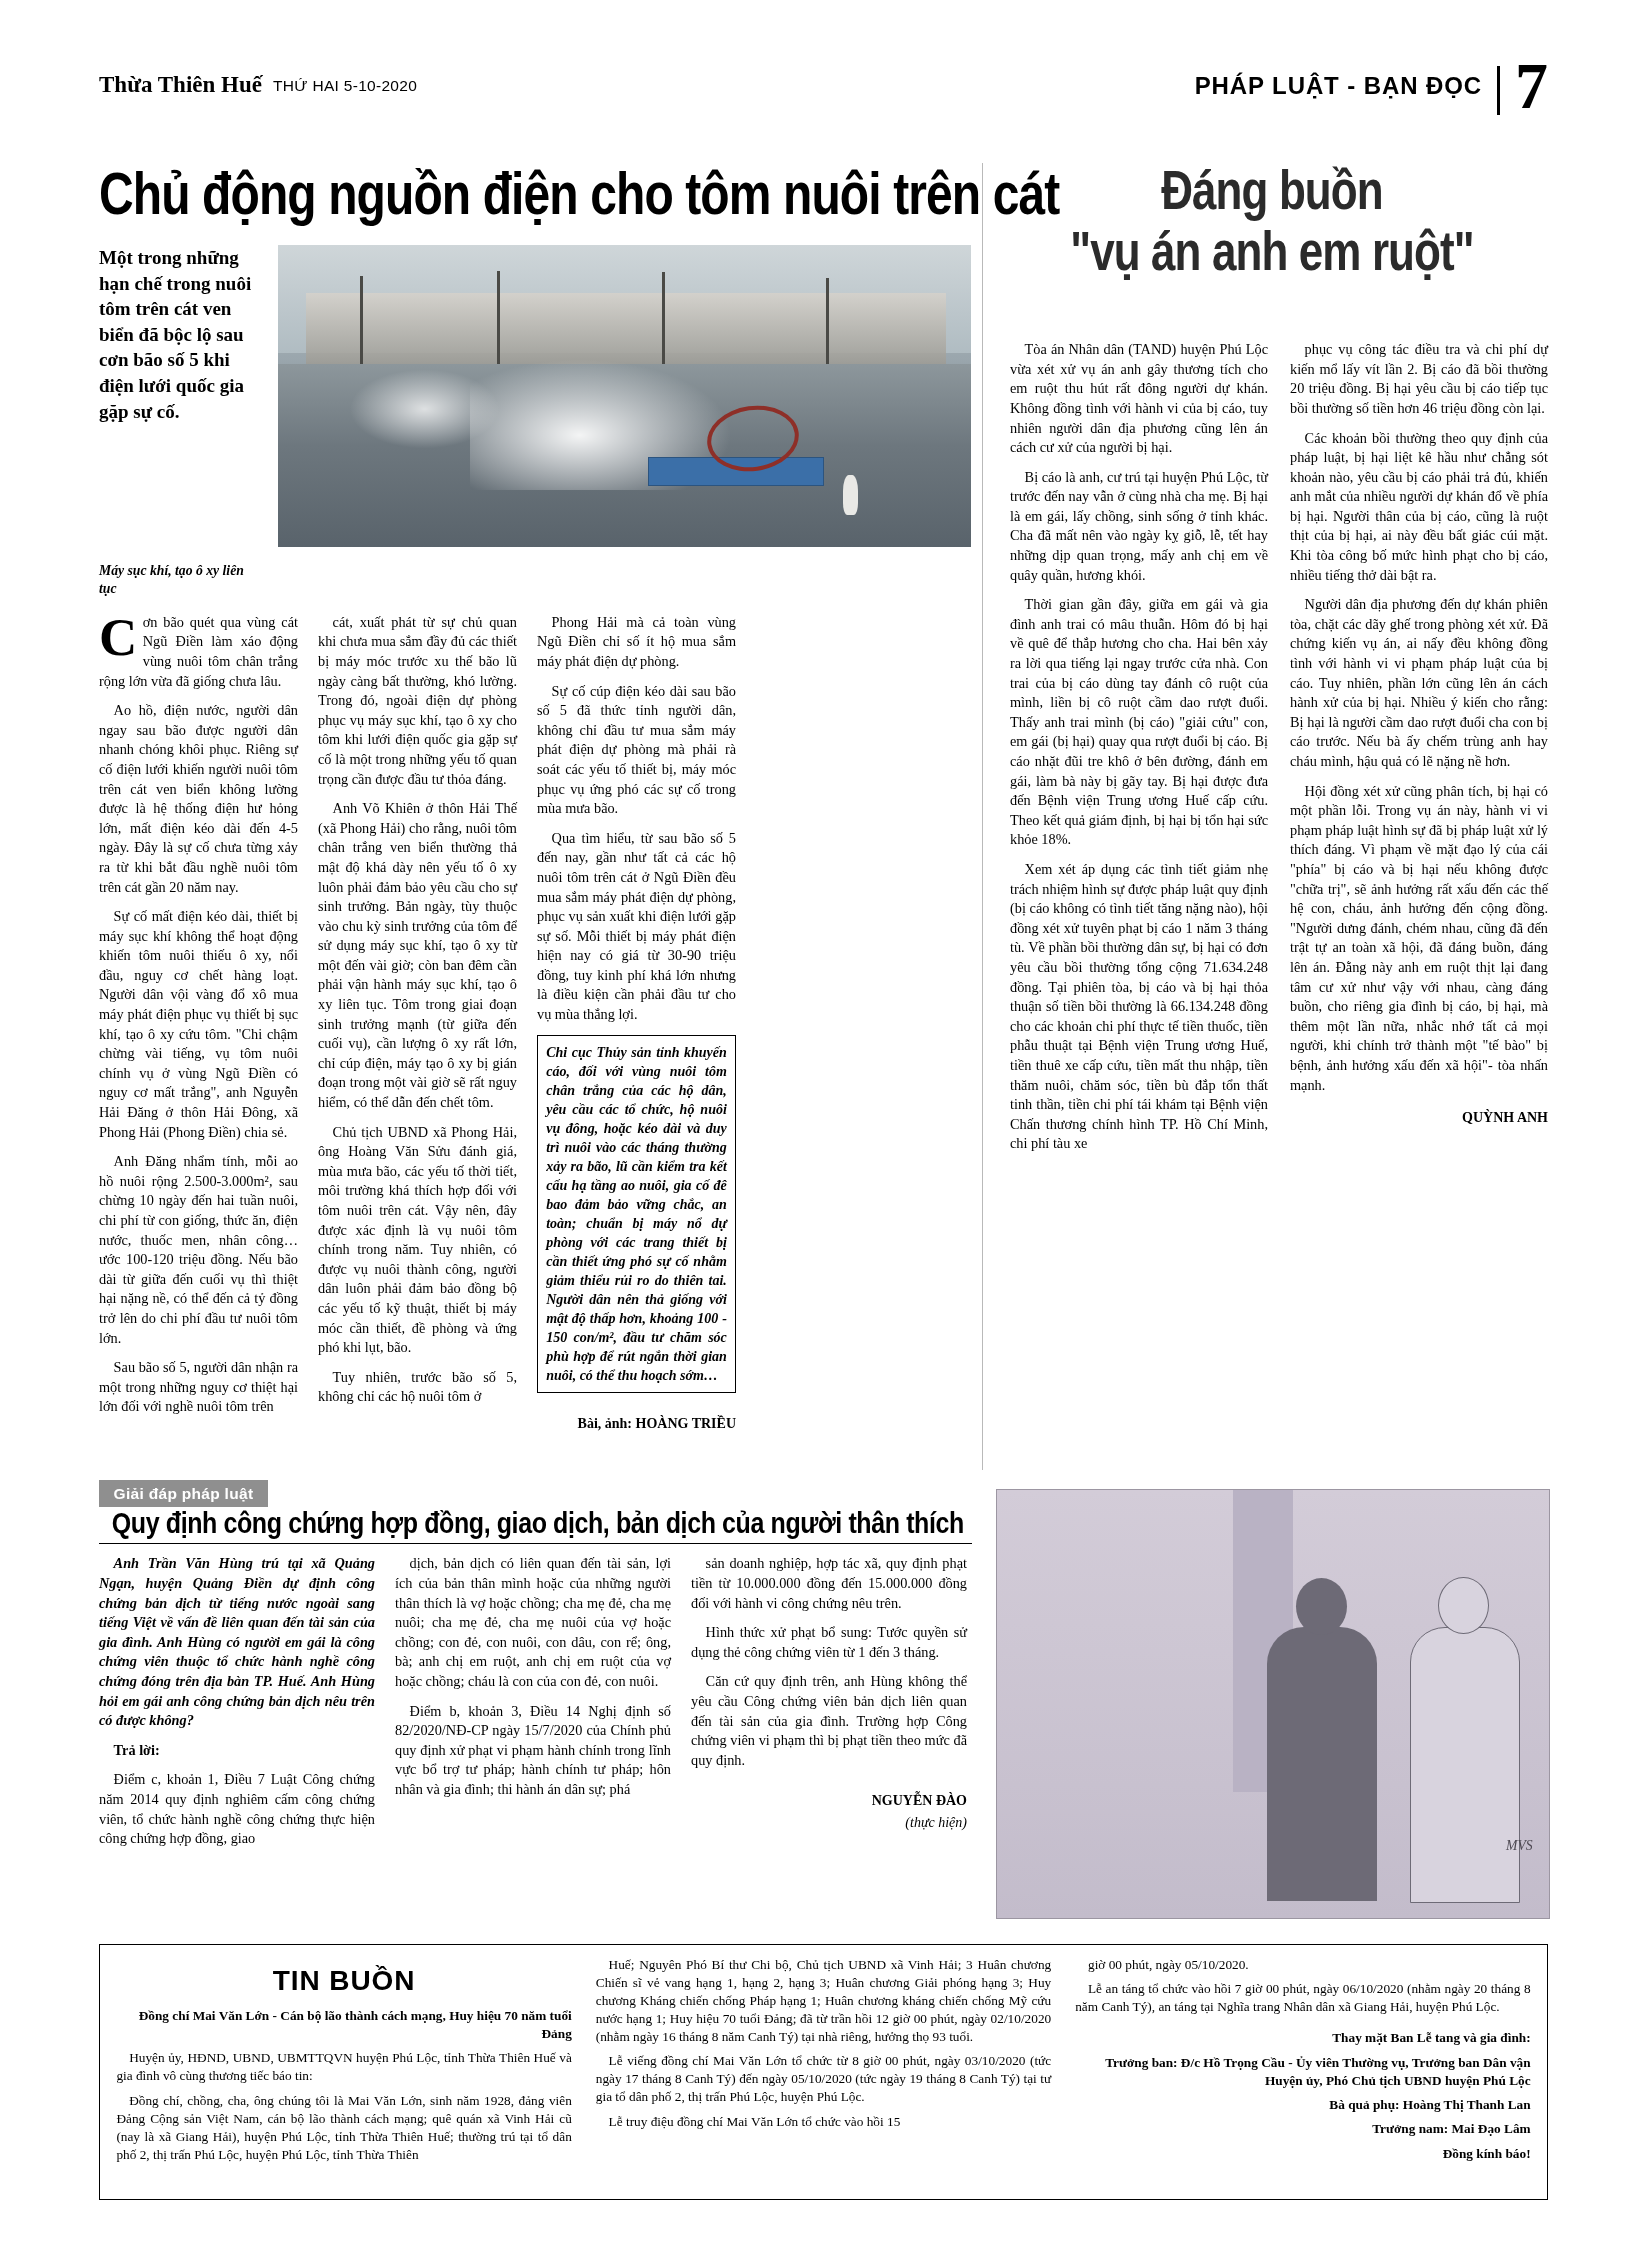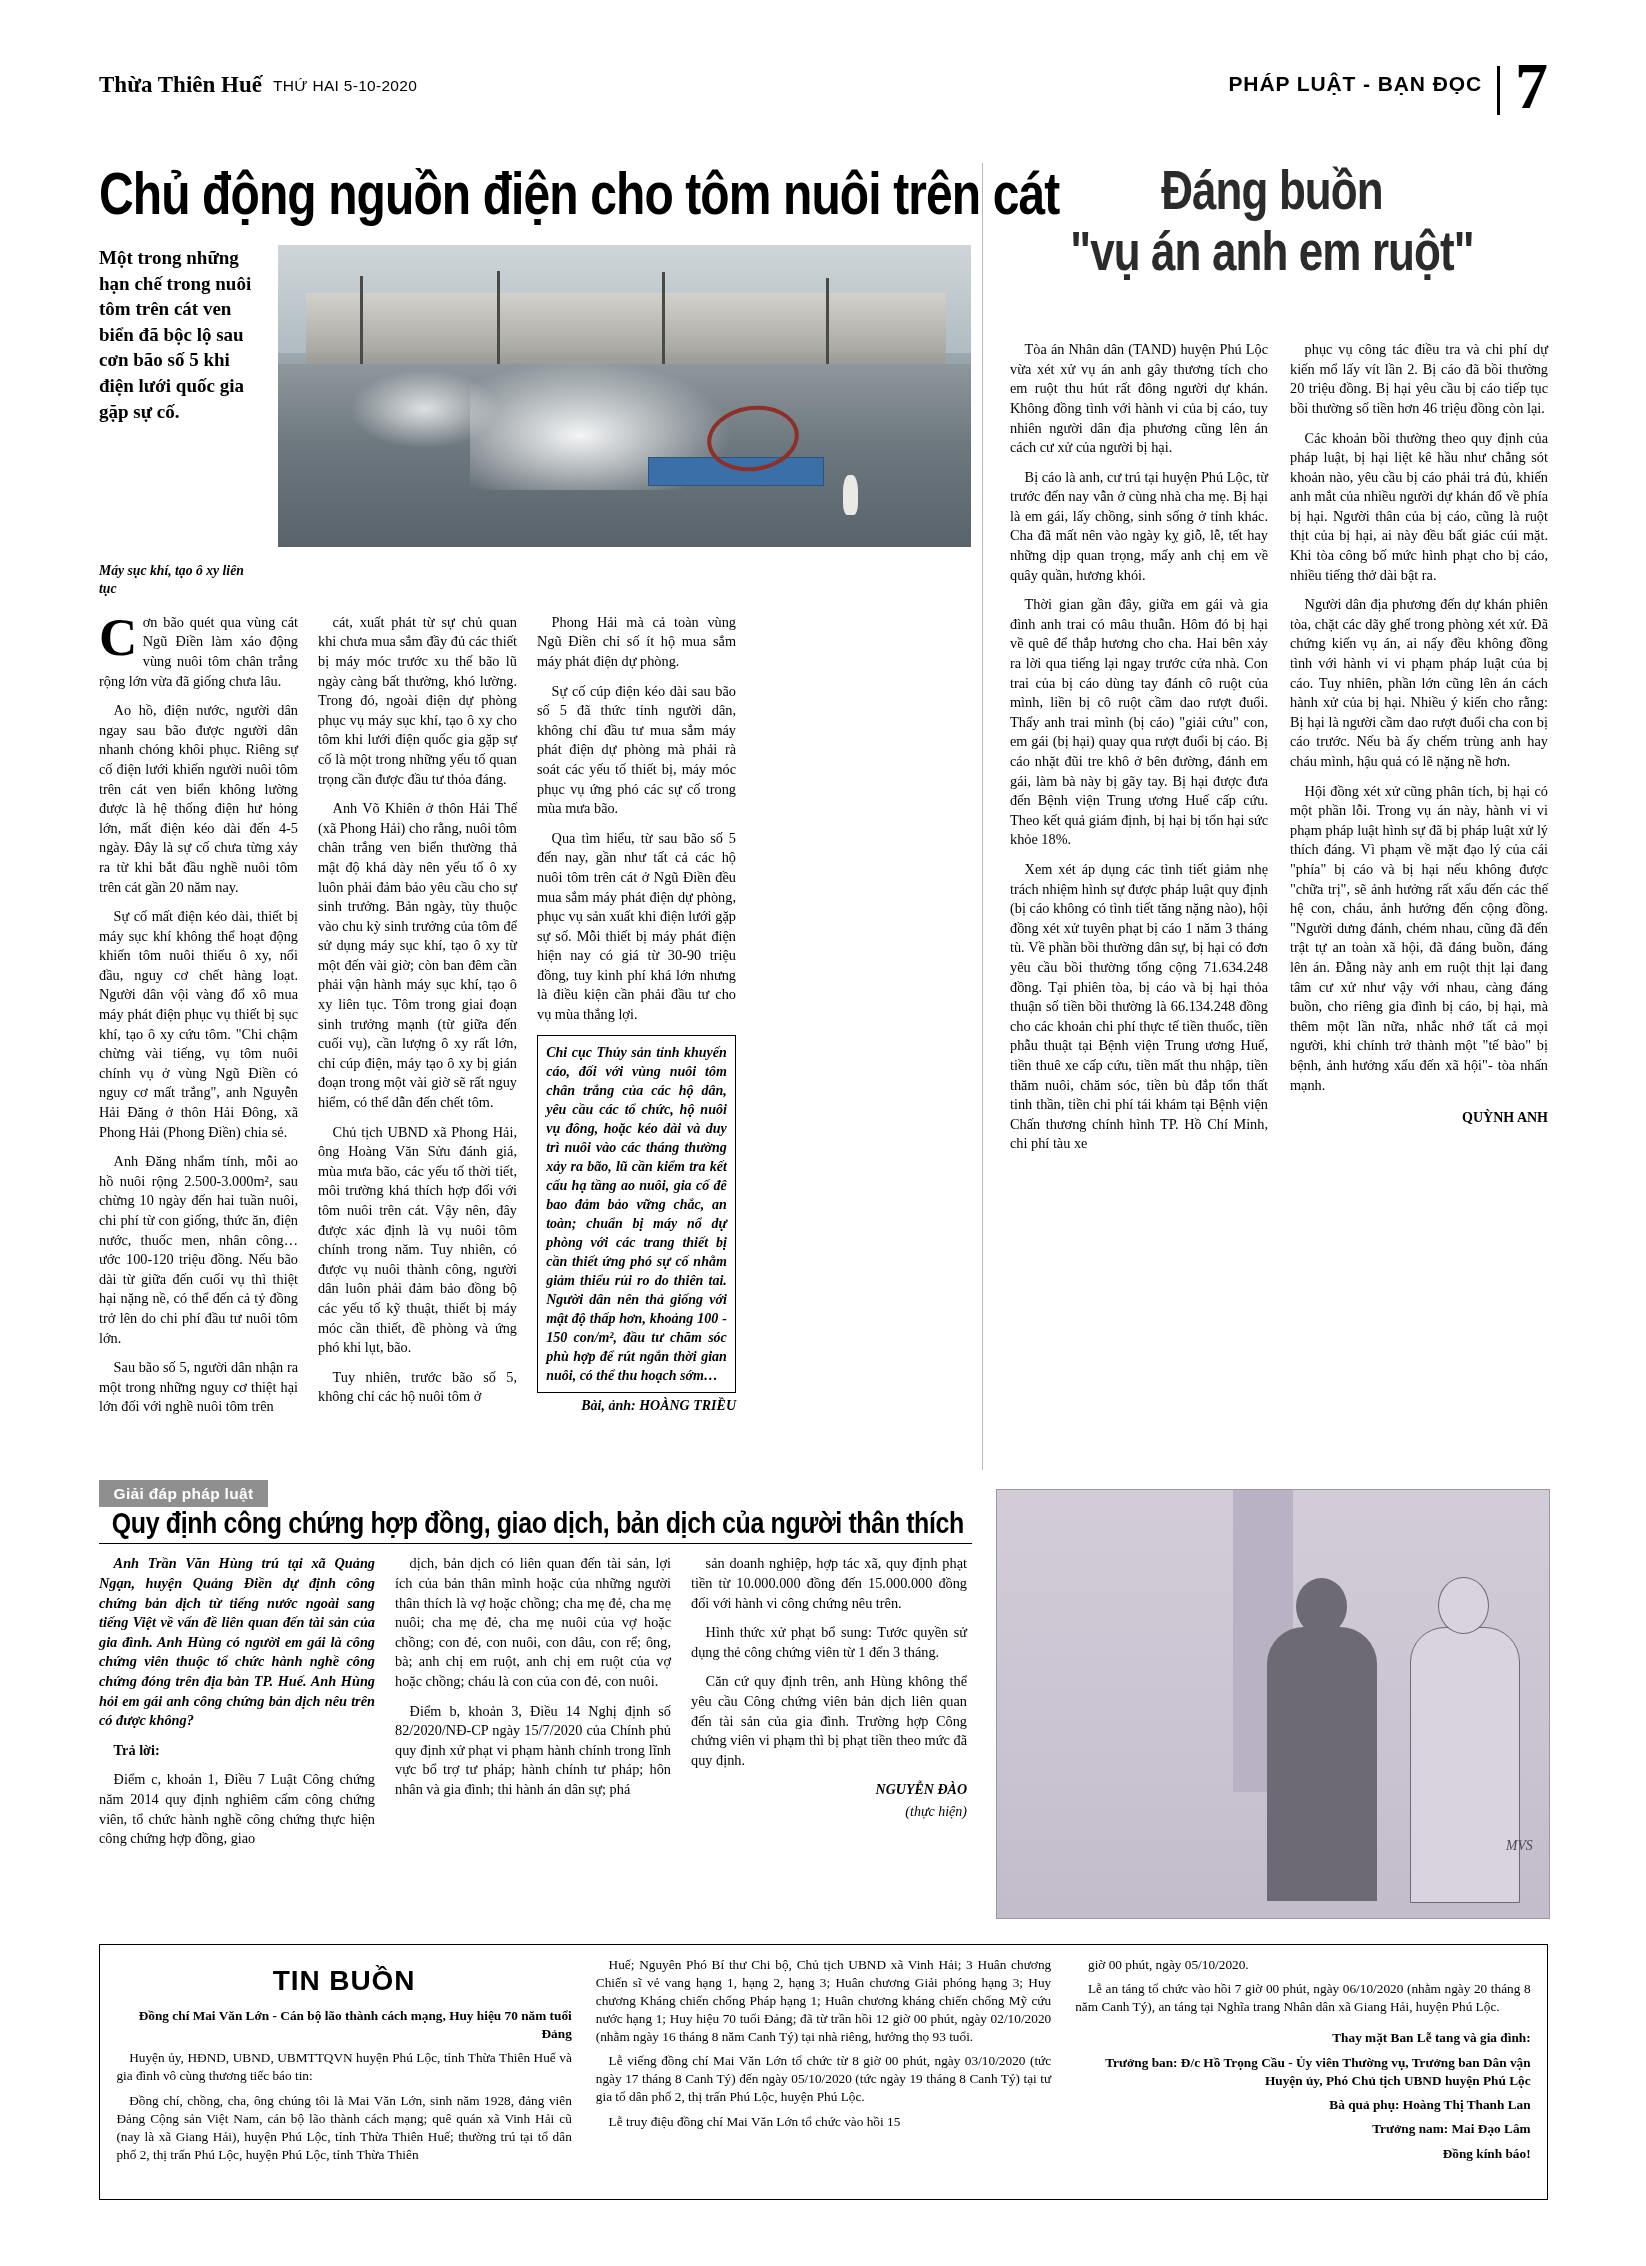--- a/index.html
+++ b/index.html
@@ -41,21 +41,21 @@
   .mast-date {
     position: absolute; left: 174px; top: 11px;
     font-family: "Liberation Sans", sans-serif;
     font-size: 15.5px;
     letter-spacing: 0.3px;
   }
   .mast-right {
     position: absolute; right: 66px; top: 5.5px;
     font-family: "Liberation Sans", sans-serif;
     font-weight: bold;
-    font-size: 21px;
+    font-size: 24px;
     letter-spacing: 0.9px;
   }
   .mast-rule {
     position: absolute; right: 48px; top: 0px;
     width: 2.7px; height: 49px;
     background: #000;
   }
   .mast-page {
     position: absolute; right: 0px; top: -12.8px;
     font-family: "Liberation Serif", serif;
@@ -203,23 +203,22 @@
     font-style: italic;
     font-weight: bold;
     font-size: 14px;
     line-height: 19px;
     margin-top: 7.3px;
     text-align: justify;
   }
   .byline {
     text-align: right;
     font-weight: bold;
-    font-style: italic;
     font-size: 14px;
-    margin-top: 3px;
+    margin-top: 21px;
   }
 
   
   .rz-head {
     font-family: "Liberation Sans", sans-serif;
     font-weight: bold;
     text-align: center;
     color: #2b2b2b;
     line-height: 1.02;
     letter-spacing: -0.9px;

